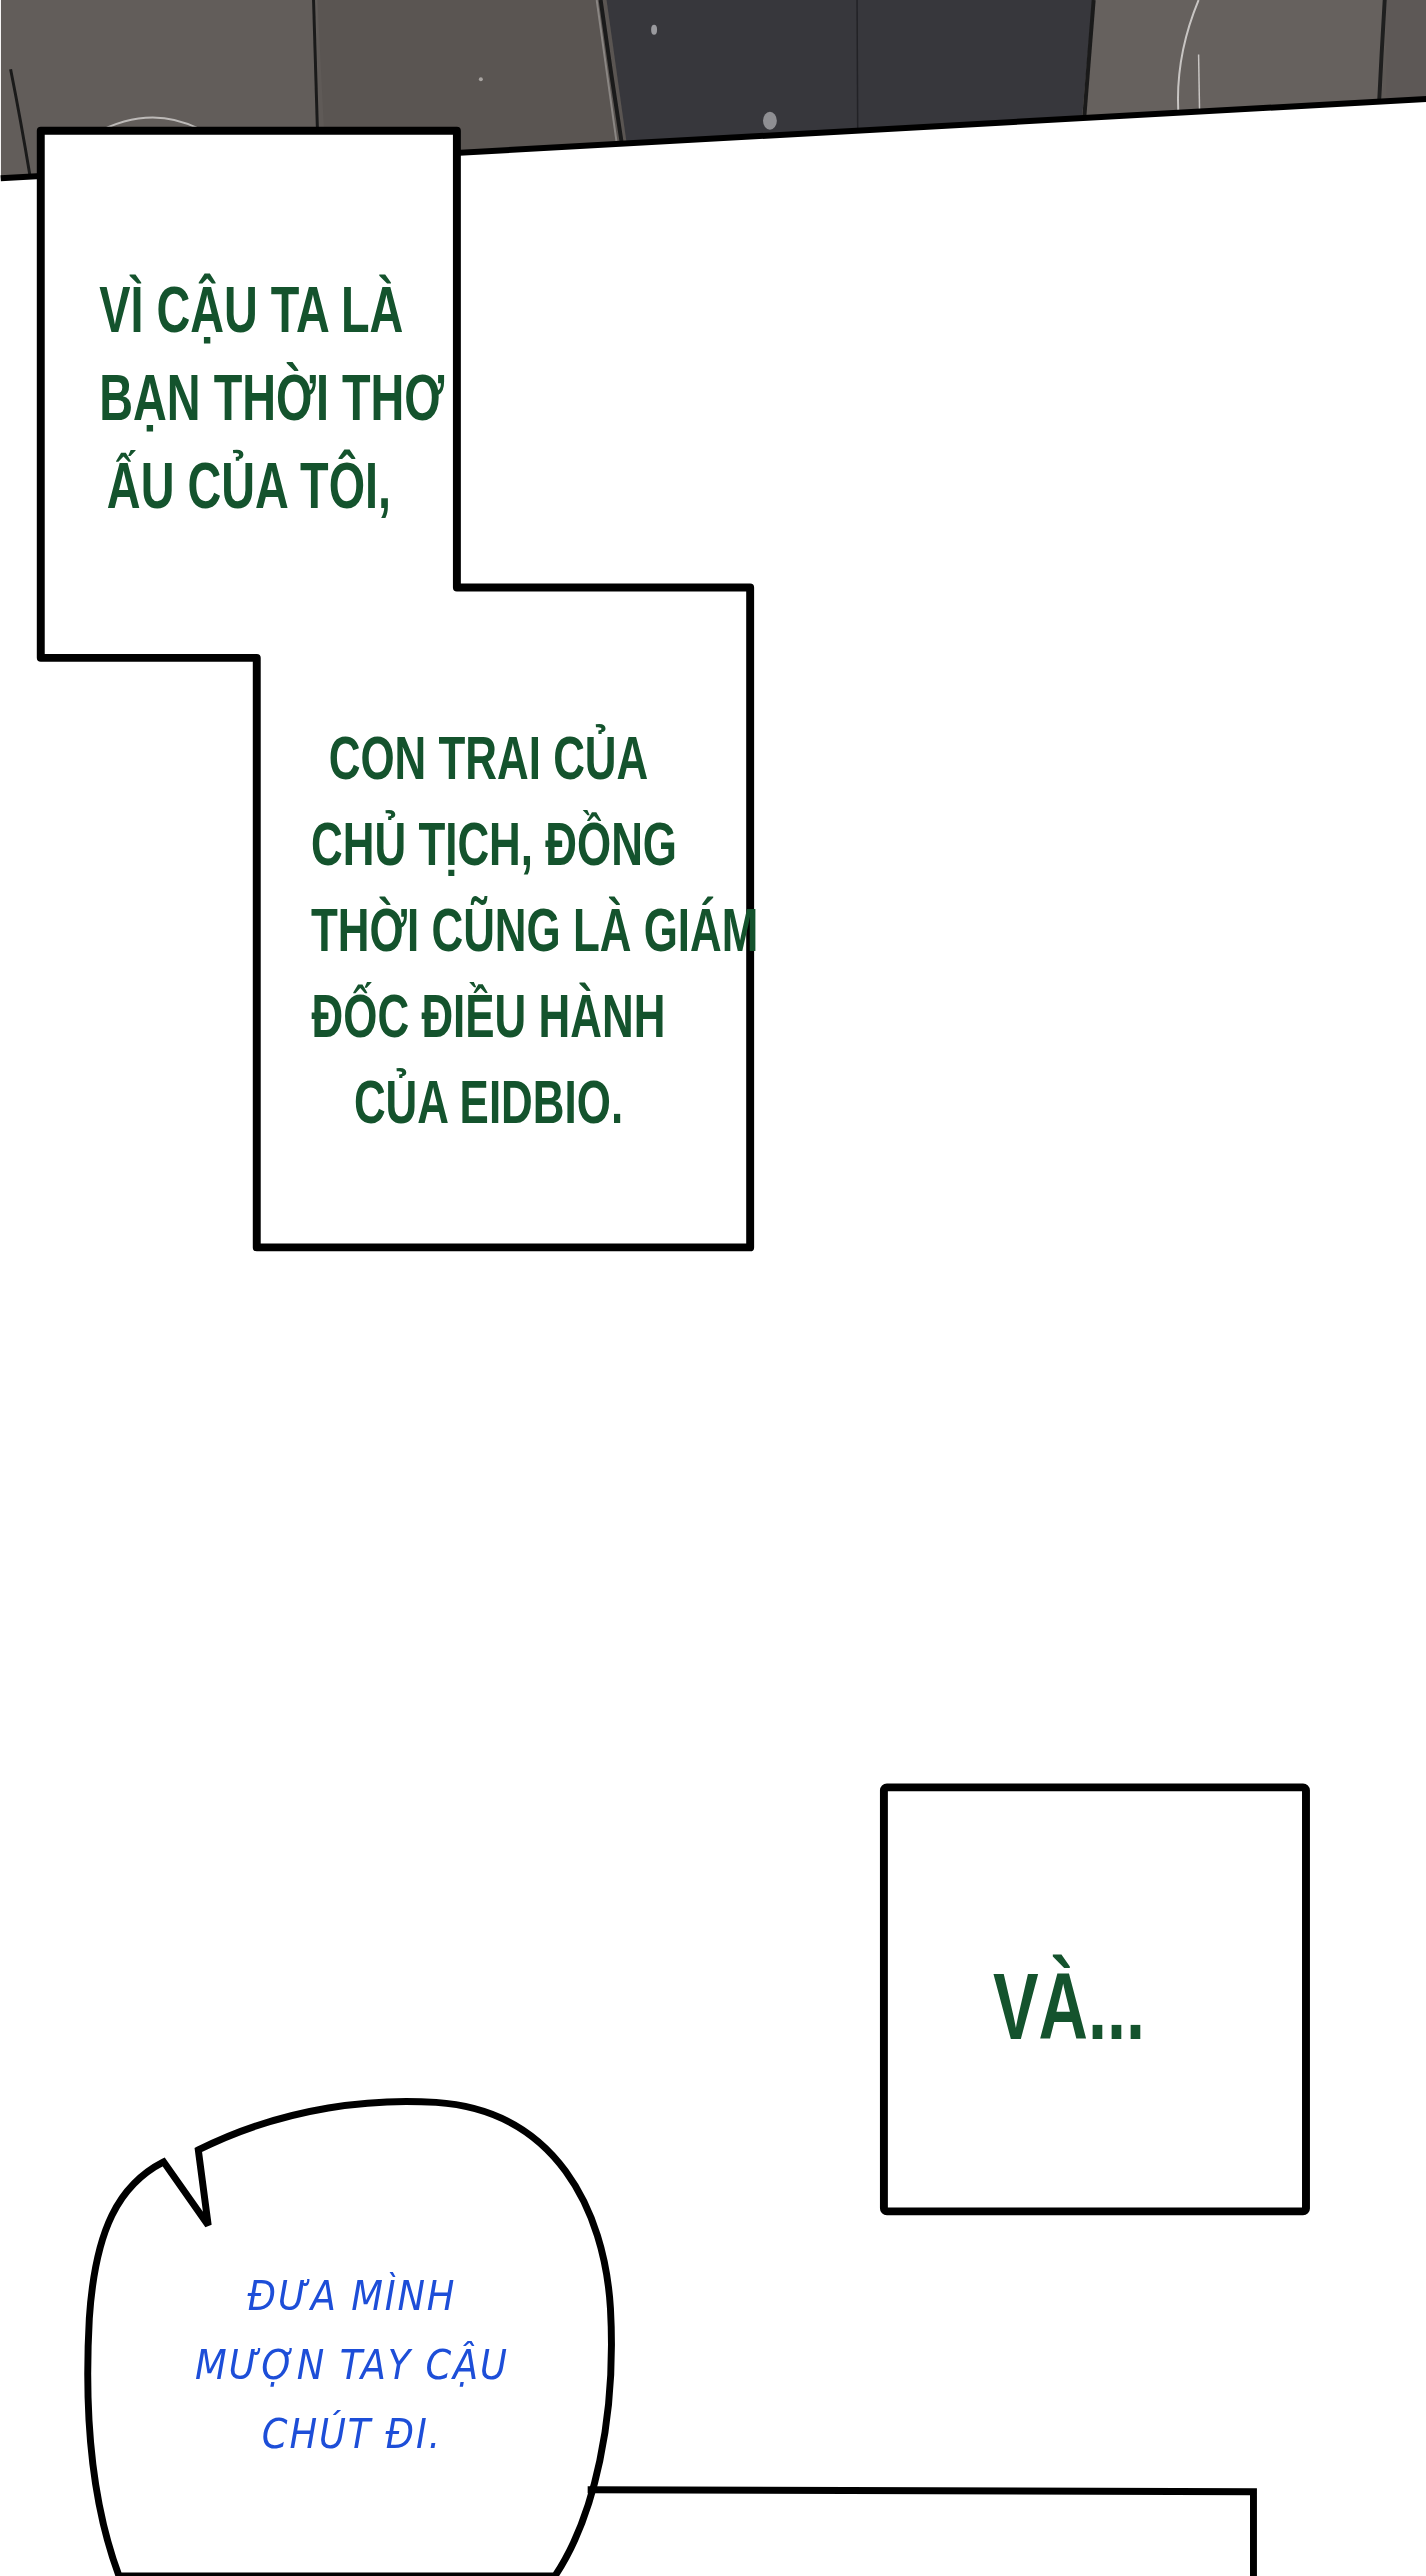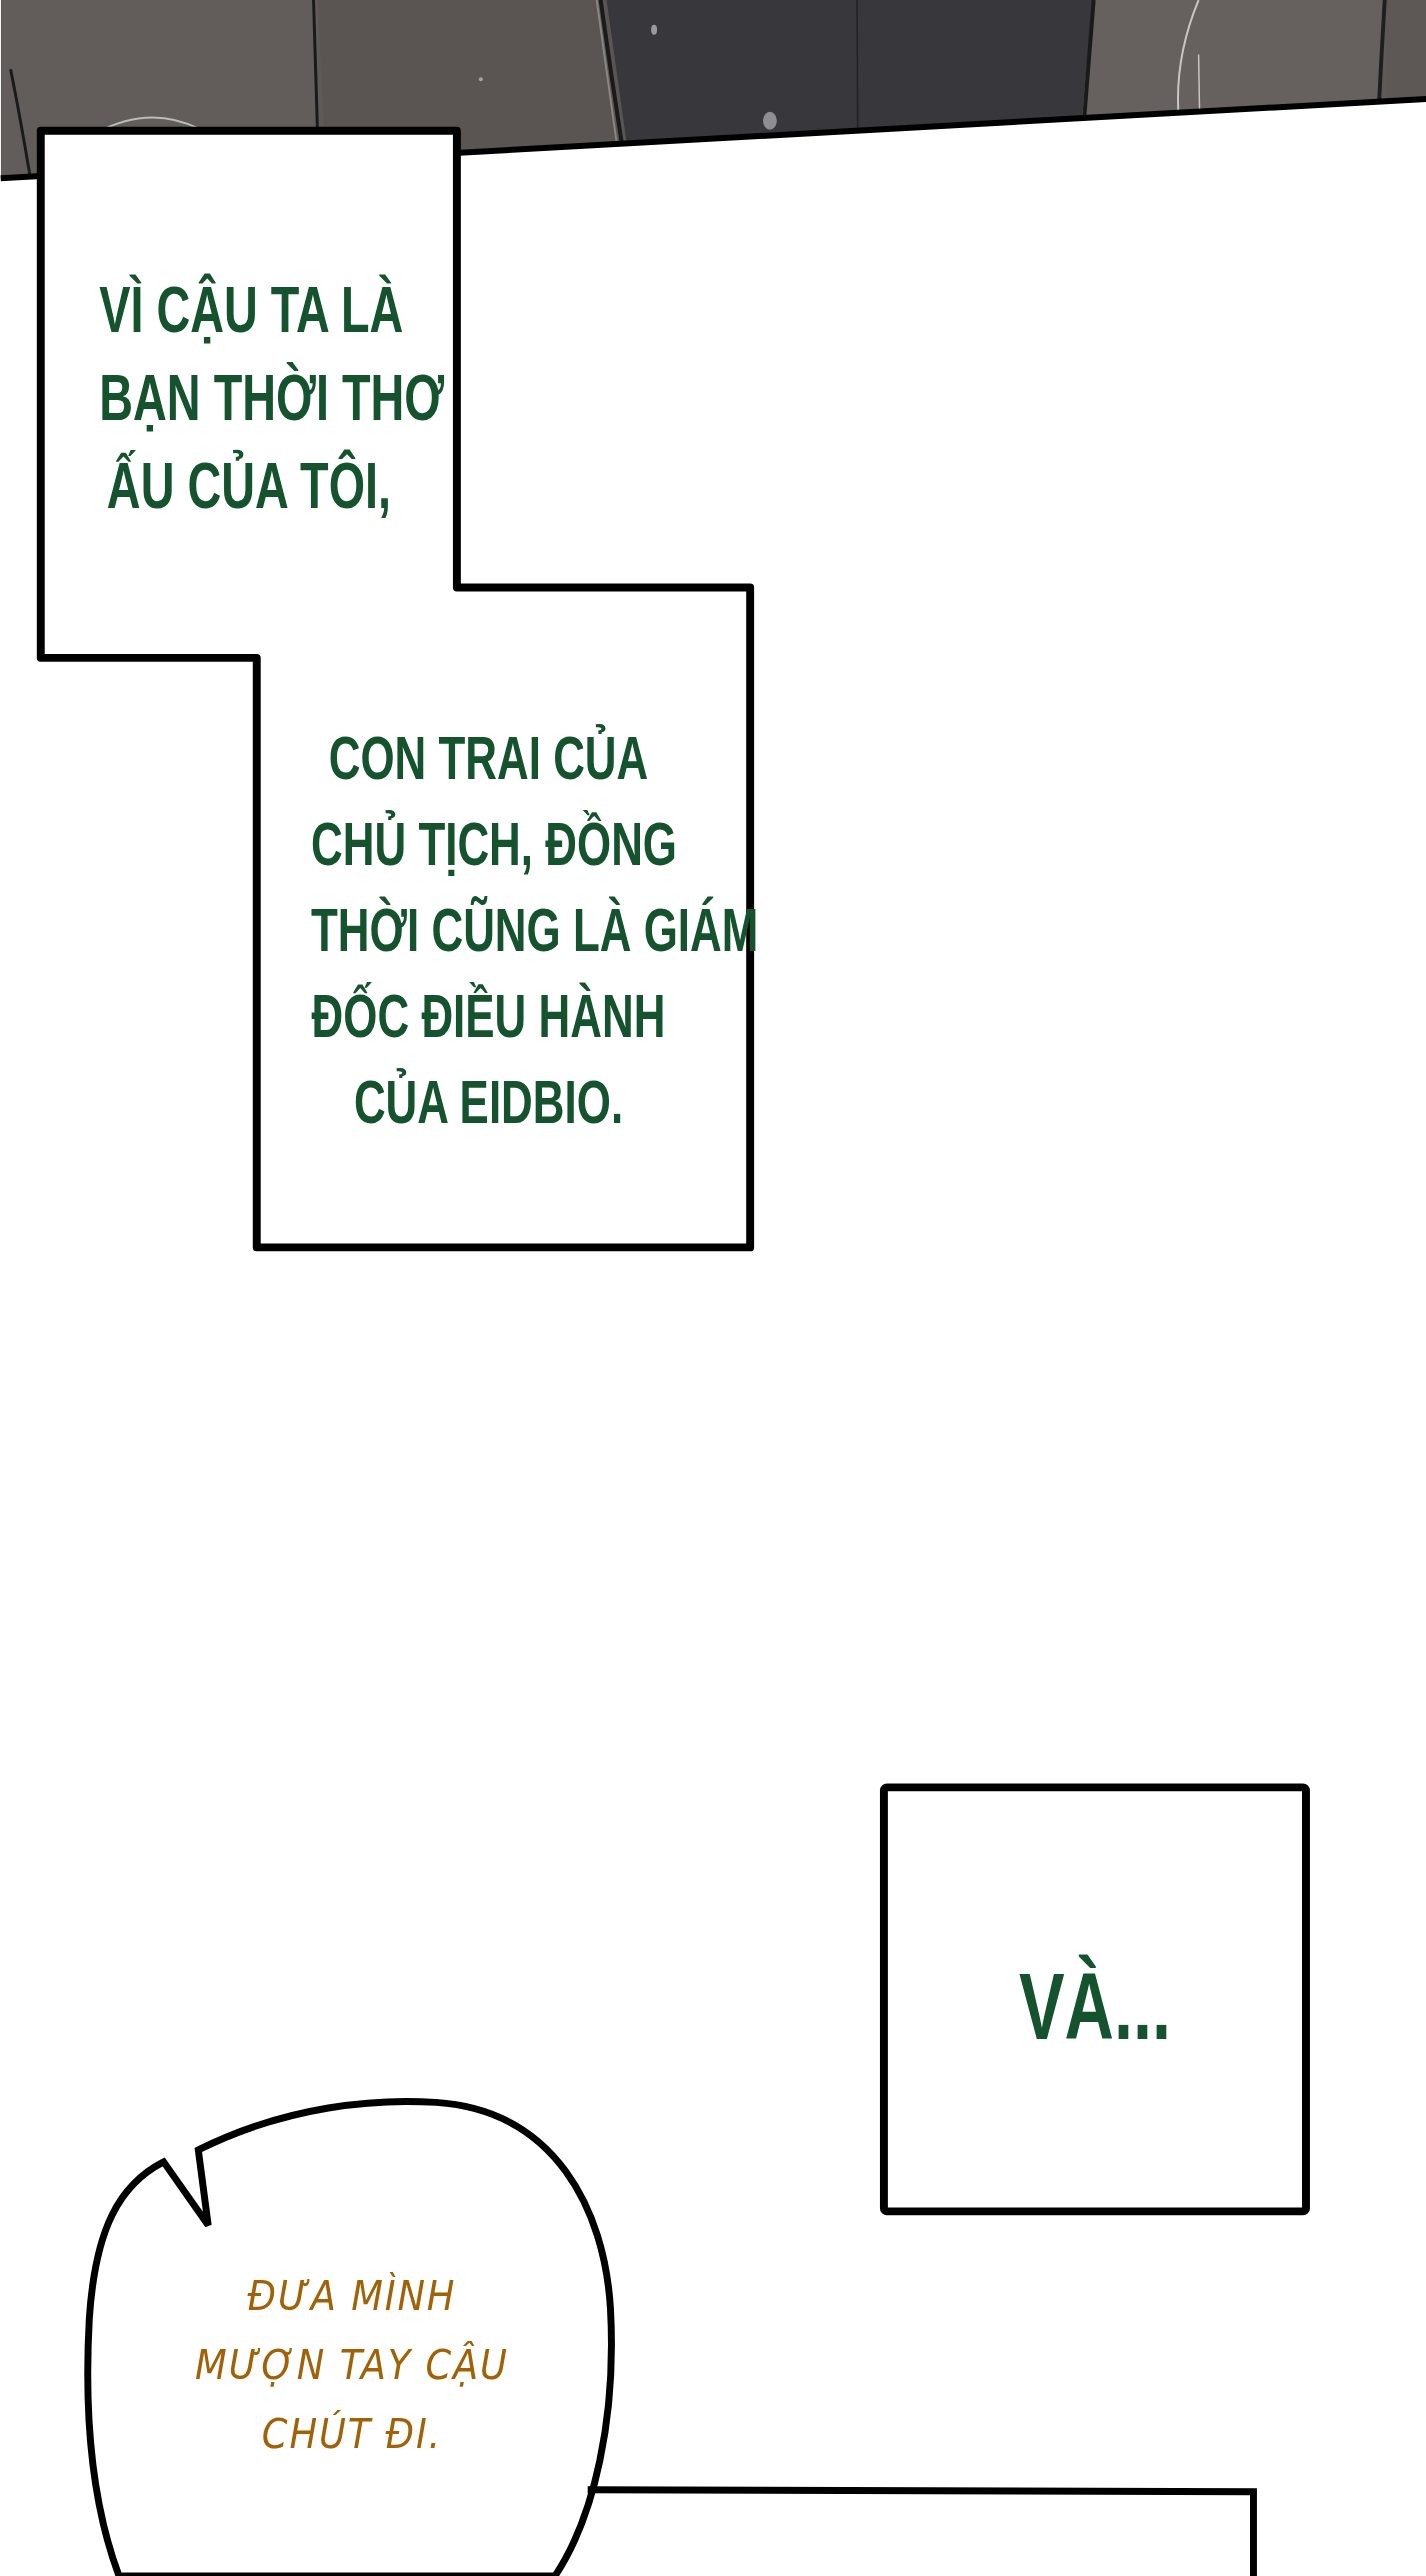--- a/index.html
+++ b/index.html
@@ -21,29 +21,29 @@
       text-transform: uppercase;
       white-space: nowrap;
     }
     .caption-text .line {
       display: block;
       transform: scaleX(0.72);
       transform-origin: center;
     }
     .box1-text { left: 41px; width: 416px; top: 266px; font-size: 65px; line-height: 88px; }
     .box2-text { left: 242px; width: 493px; top: 715px; font-size: 61px; line-height: 86px; }
-    .and-text  { left: 884px; width: 422px; top: 1957px; font-size: 95px; line-height: 99px; }
+    .and-text  { left: 858px; width: 422px; top: 1957px; font-size: 95px; line-height: 99px; }
     .bubble-text {
       position: absolute;
       left: 90px; width: 524px; top: 2262px;
       text-align: center;
       font-family: "DejaVu Sans", sans-serif;
       font-size: 40px;
       line-height: 69px;
-      color: #a16207;
+      color: #1d4ed8;
       letter-spacing: 2px;
       font-style: italic;
       white-space: nowrap;
     }
     .bubble-text .line { display: block; transform: scaleX(0.92); }
   </style>
 </head>
 <body>
 
 <svg class="layer" width="1427" height="198" viewBox="0 0 1440 200">

